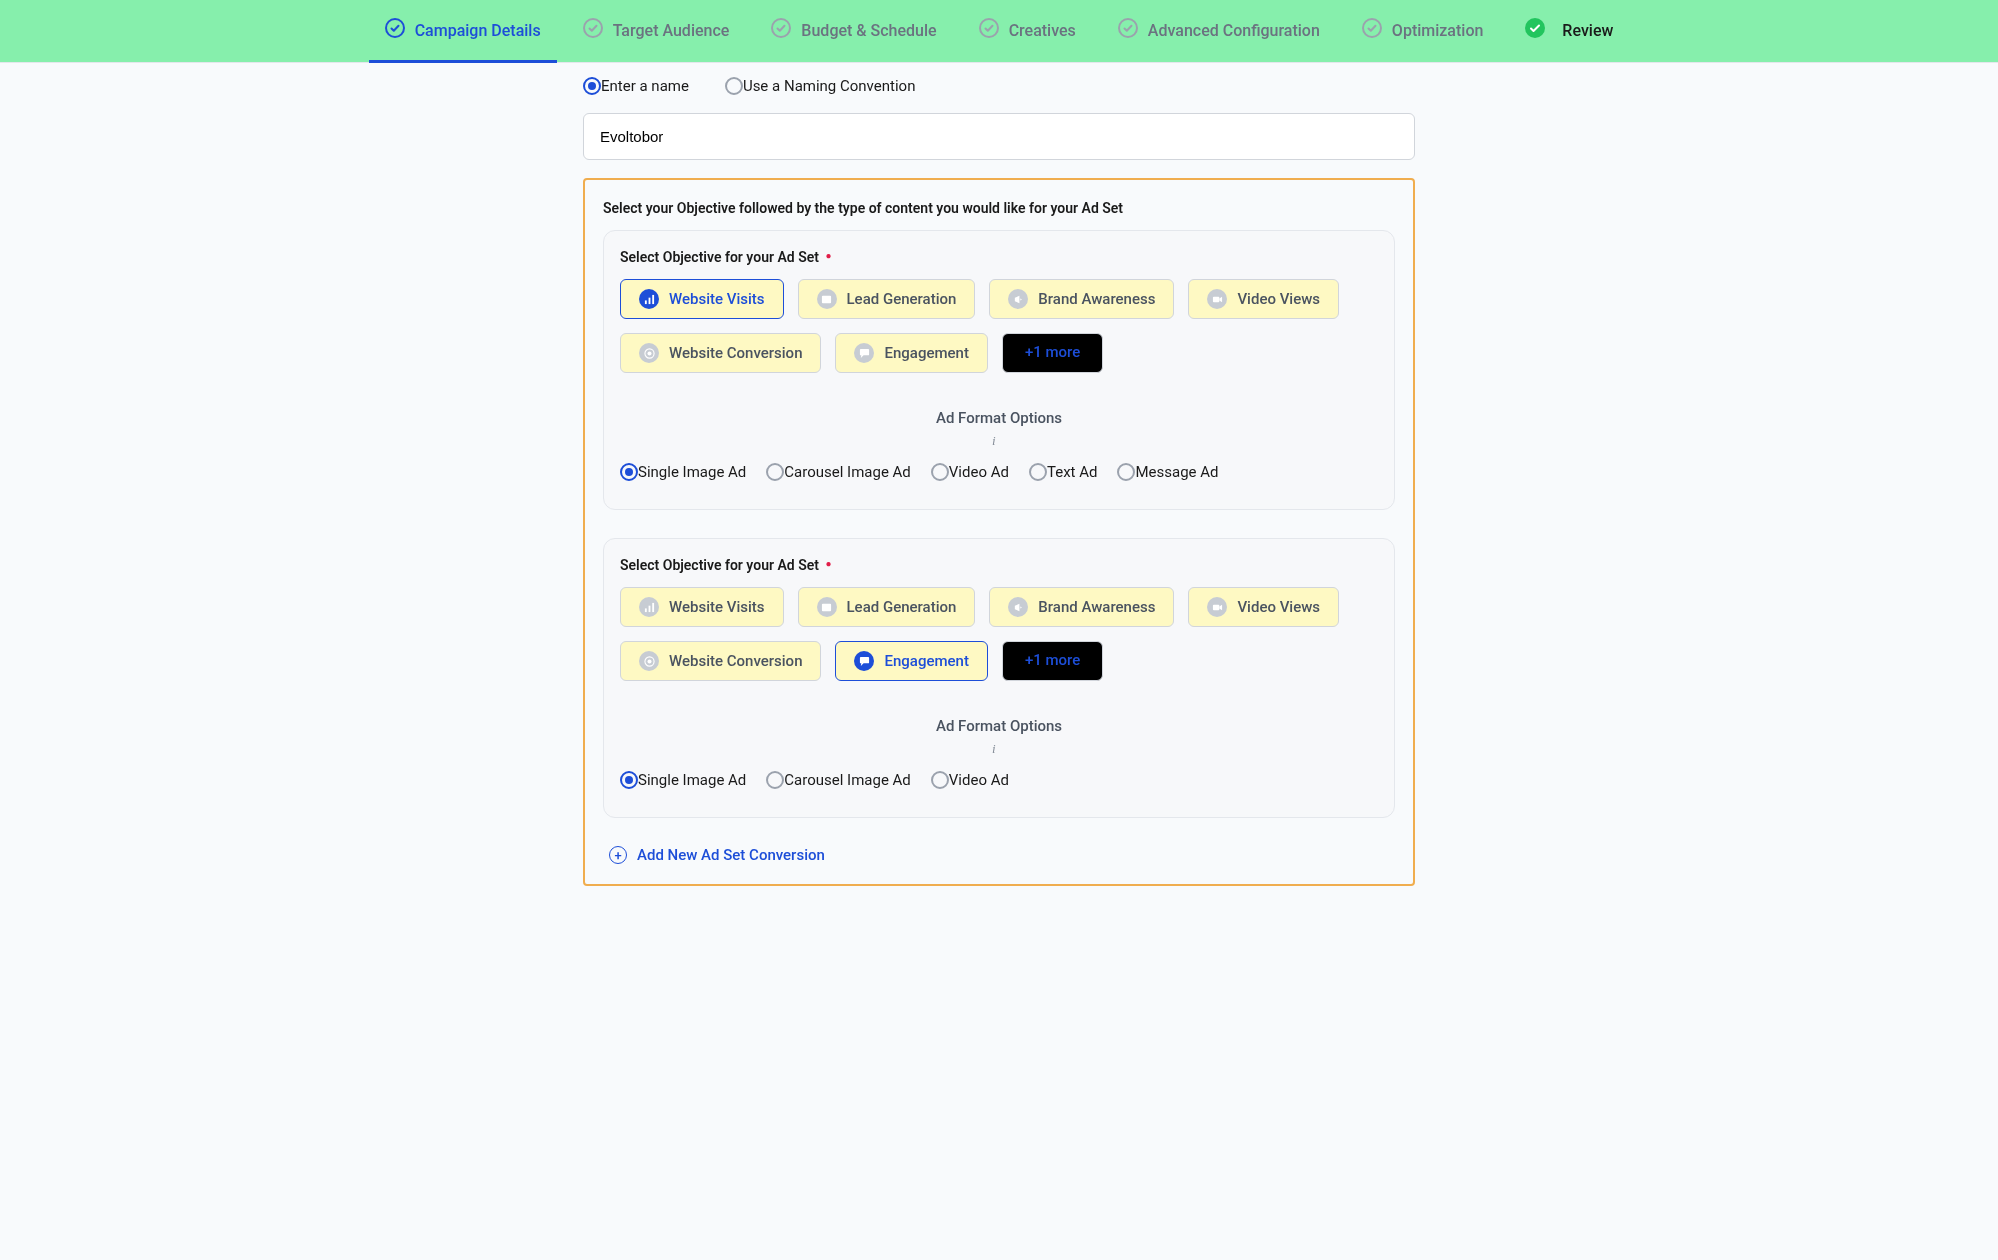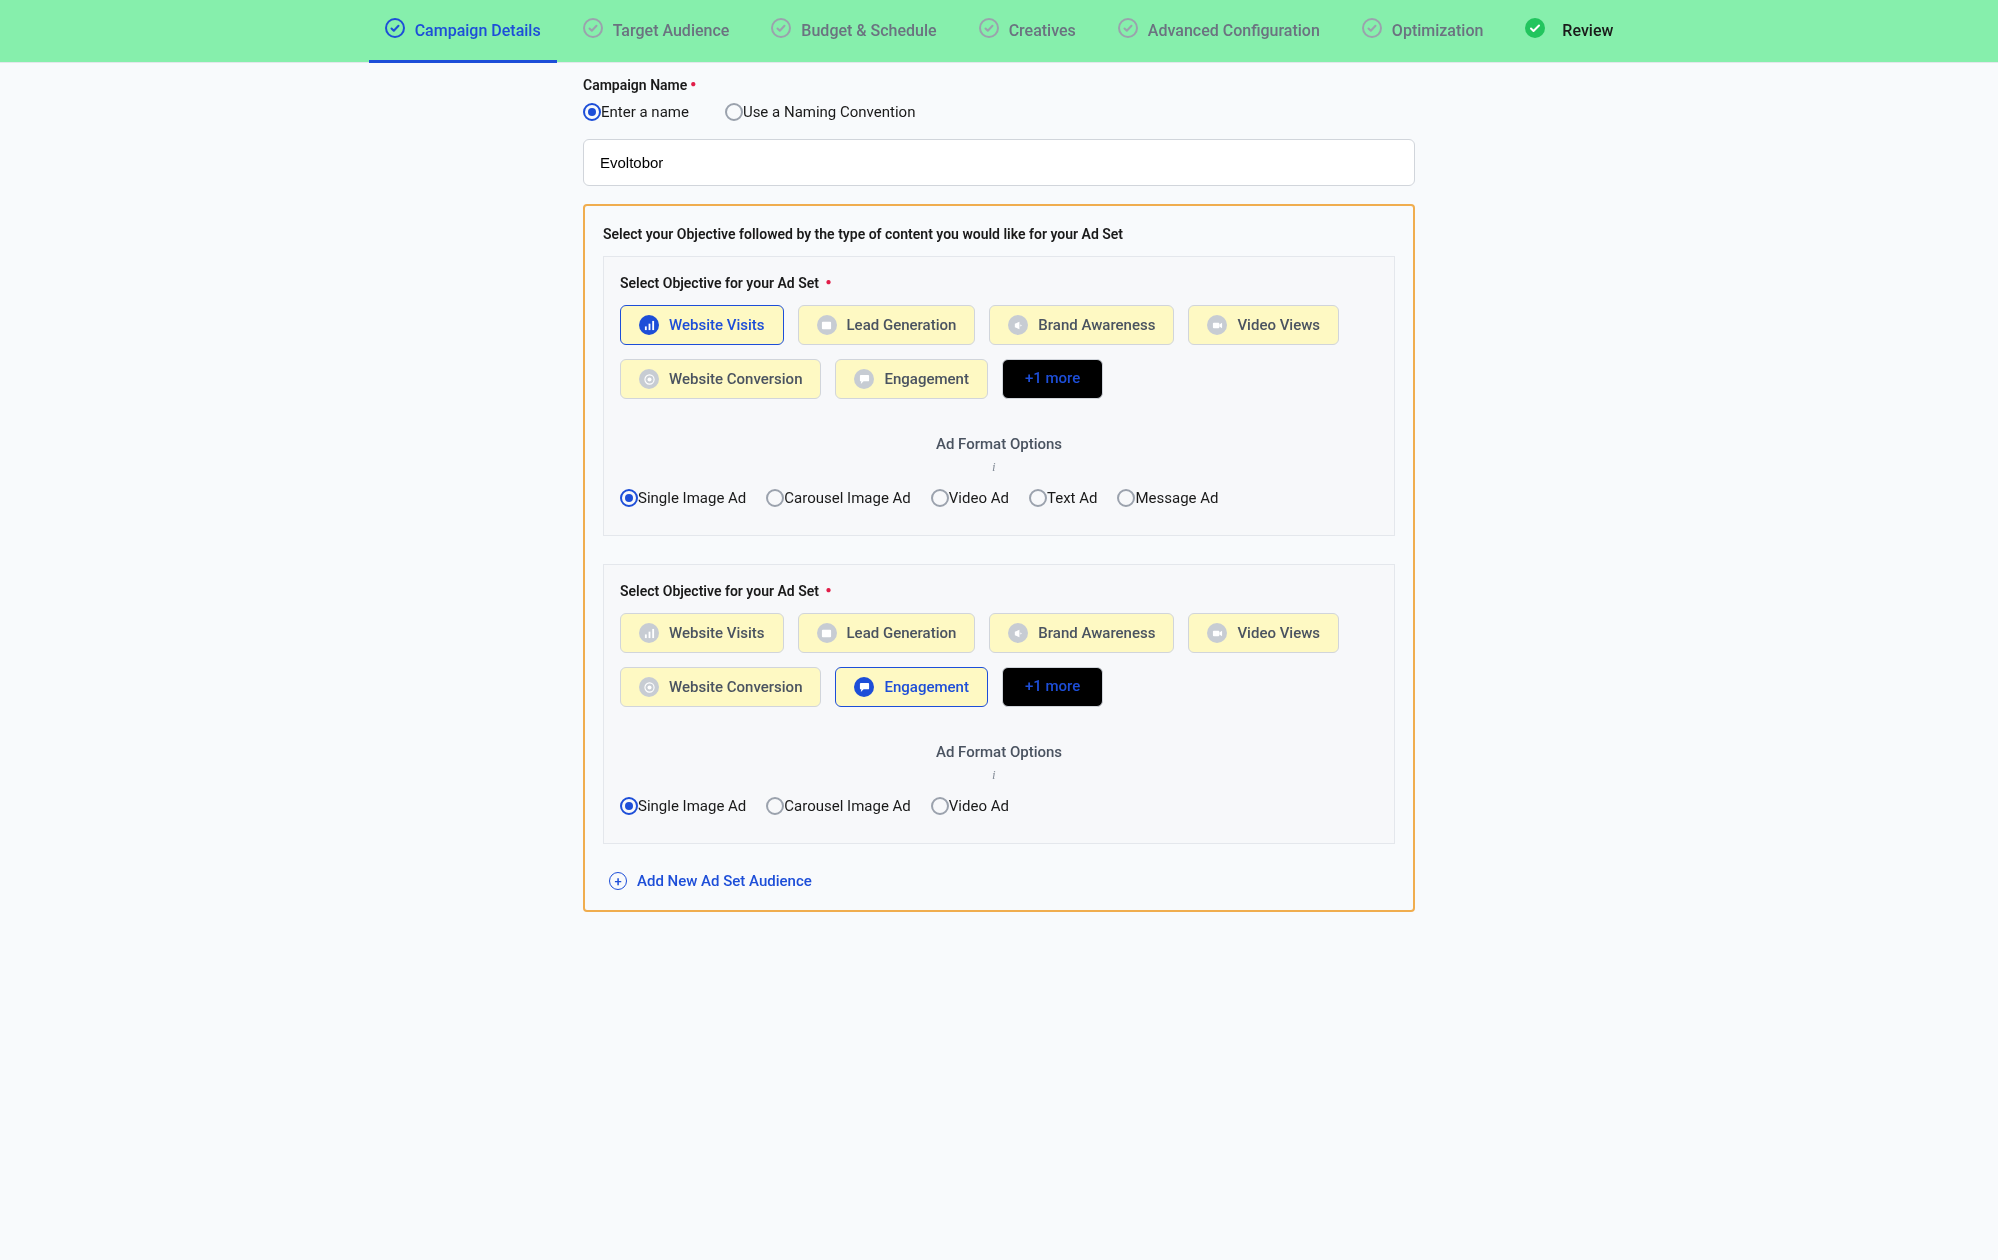--- a/index.html
+++ b/index.html
@@ -144,21 +144,21 @@
     .section-caption {
       font-size: 14px;
       font-weight: 600;
       color: #1a1a1a;
       margin-bottom: 14px;
     }
 
     .adset-card {
       background: #f7f8fa;
       border: 1px solid #e4e7ec;
-      border-radius: 0;
+      border-radius: 12px;
       padding: 18px 16px 28px;
       margin-bottom: 28px;
     }
 
     .sub-label {
       font-size: 14px;
       font-weight: 600;
       color: #1a1a1a;
       margin-bottom: 14px;
     }
@@ -314,23 +314,20 @@
       <span><svg class="tab-icon-circle" viewBox="0 0 20 20">
           <circle cx="10" cy="10" r="10" fill="#22c55e"></circle>
           <path d="M6 10.5l2.5 2.5L14 7.5" stroke="white" stroke-width="2" fill="none" stroke-linecap="round" stroke-linejoin="round"></path>
         </svg></span>
       <span>Review</span>
     </div>
   </div>
 
 <div class="main-content">
 
-  <label class="field-label">
-    <span>Campaign Name</span><span class="required-dot">●</span>
-  </label>
 
   <div class="radio-row" id="name-mode-row">
       <div class="radio-item">
         <span class="radio-circle selected"></span>
         <span>Enter a name</span>
       </div>
       <div class="radio-item">
         <span class="radio-circle"></span>
         <span>Use a Naming Convention</span>
       </div>
@@ -499,17 +496,17 @@
             <div class="radio-item">
               <span class="radio-circle"></span>
               <span>Video Ad</span>
             </div>
           </div>
         </div>
       </div>
 
     <div class="add-link">
       <span class="plus-circle">+</span>
-      <span>Add New Ad Set Audience</span>
+      <span>Add New Ad Set Conversion</span>
     </div>
   </div>
 
 </div>
 
 </body></html>

